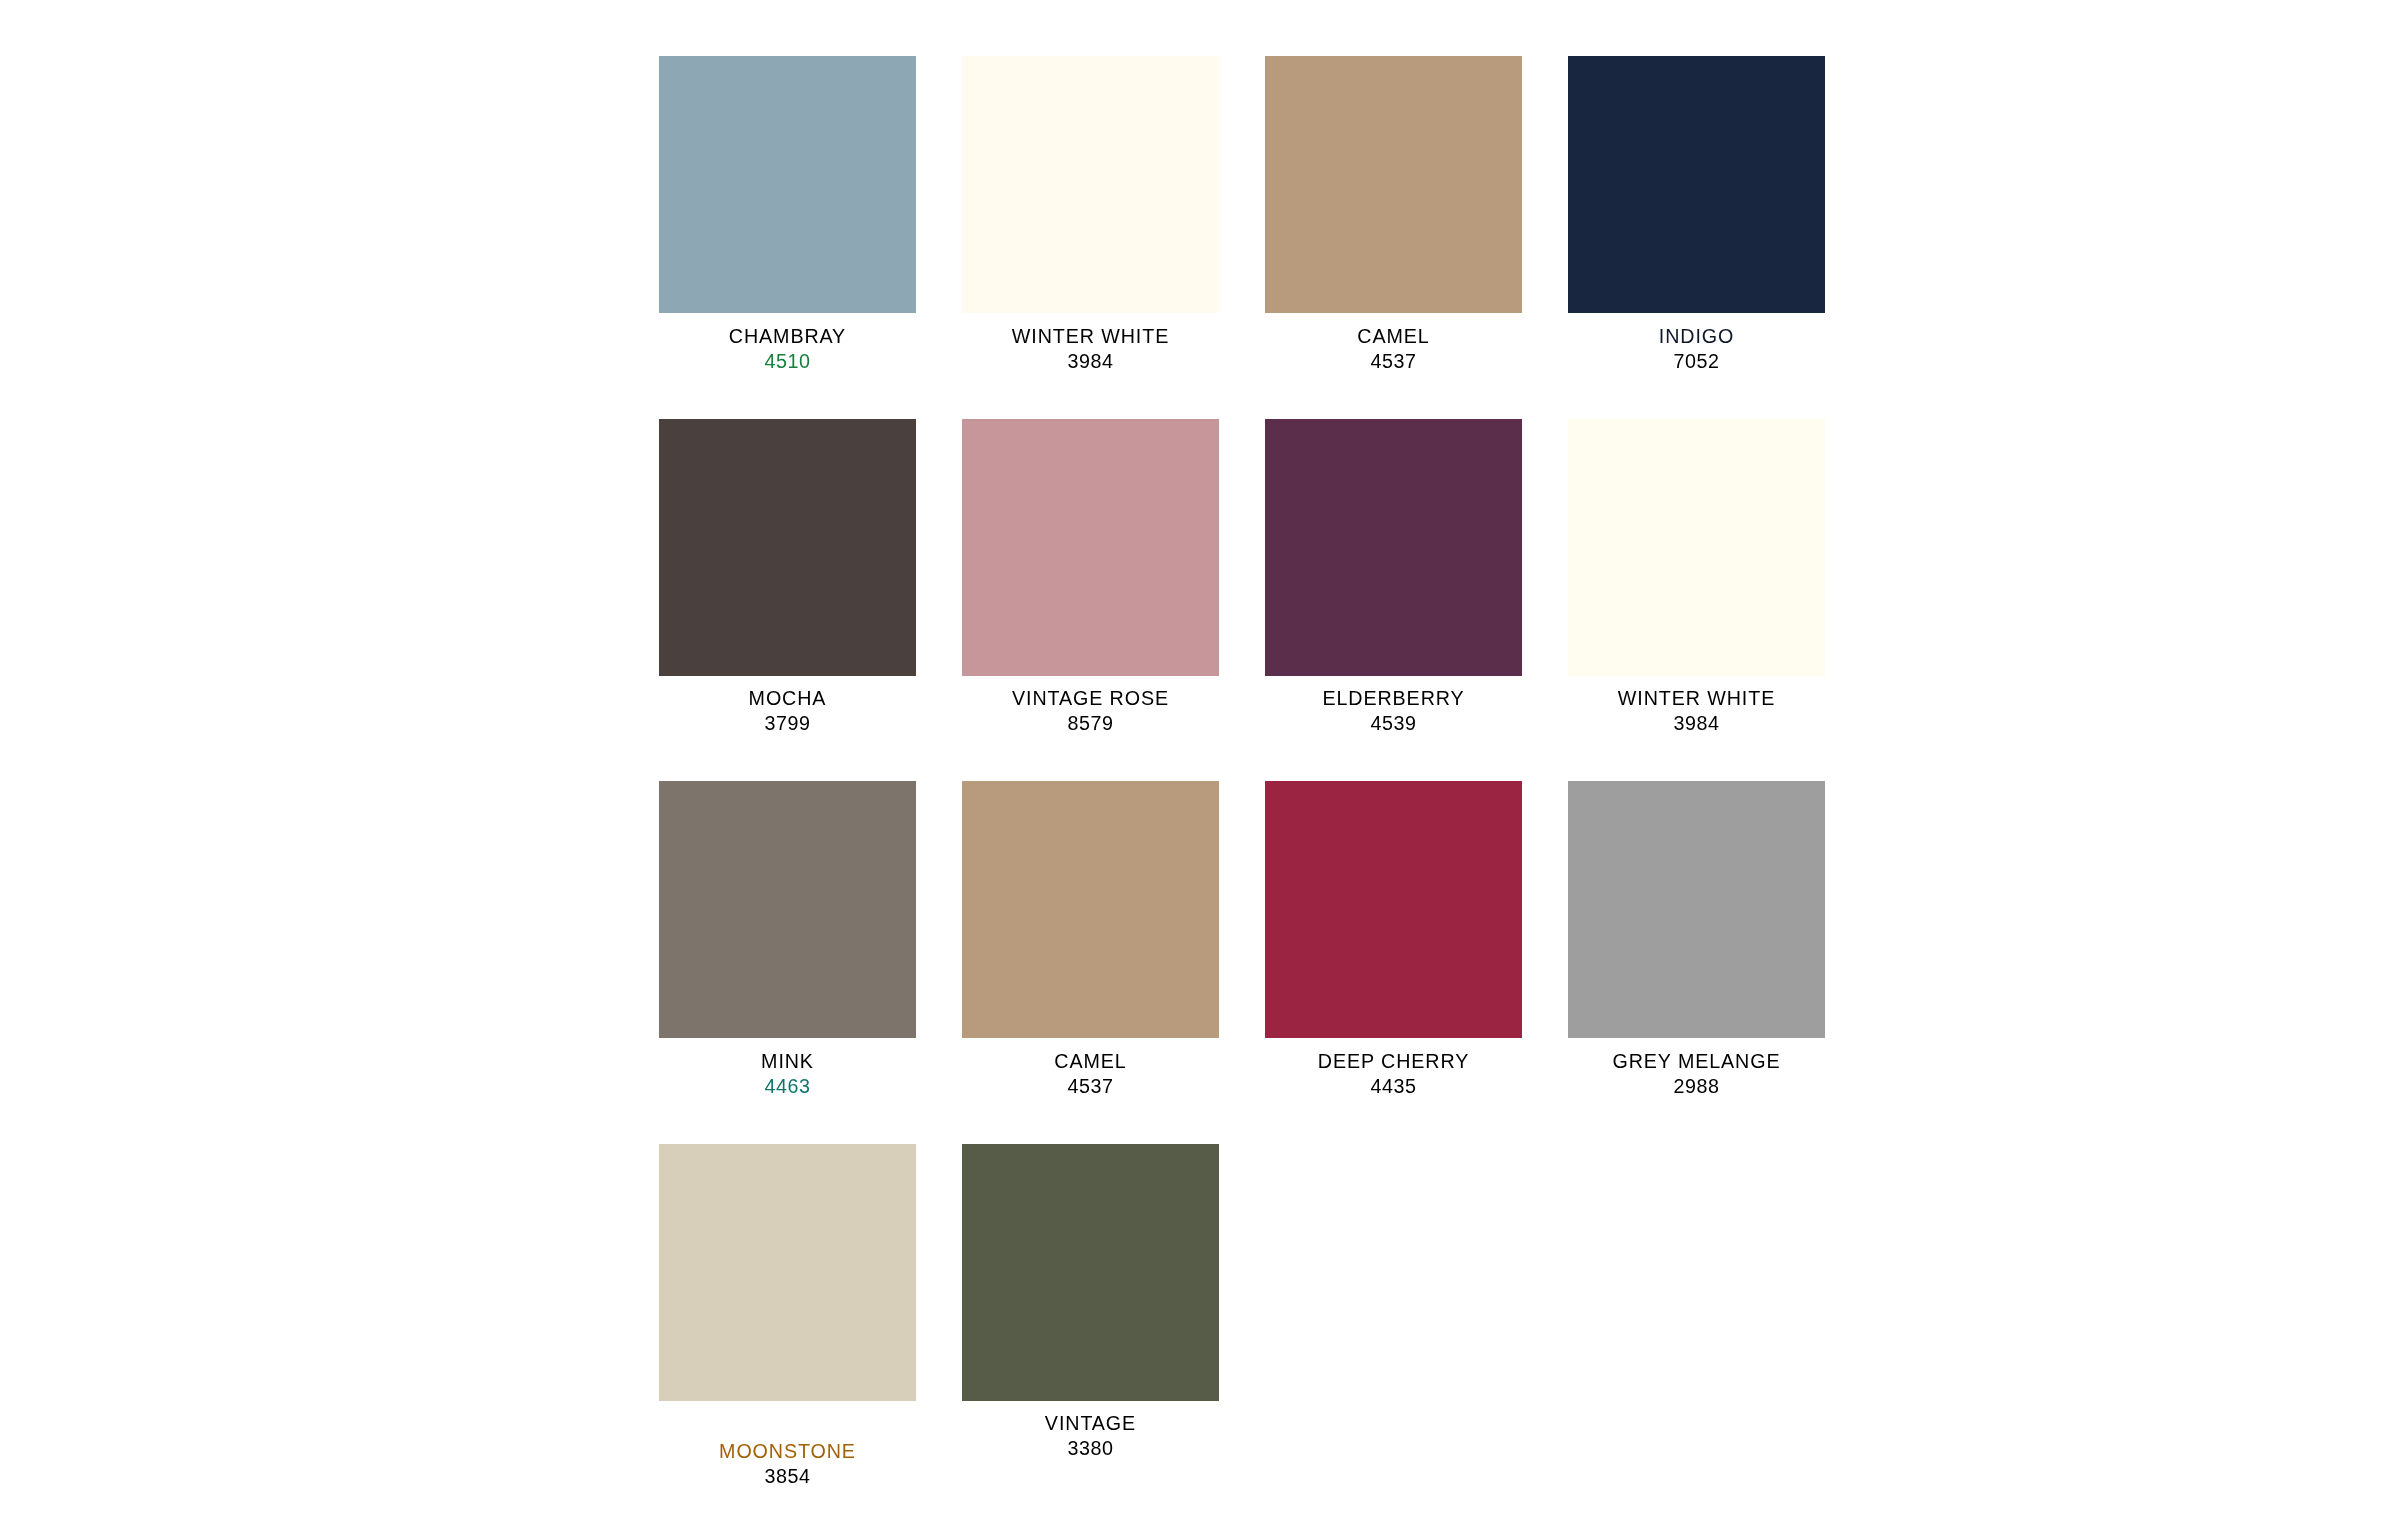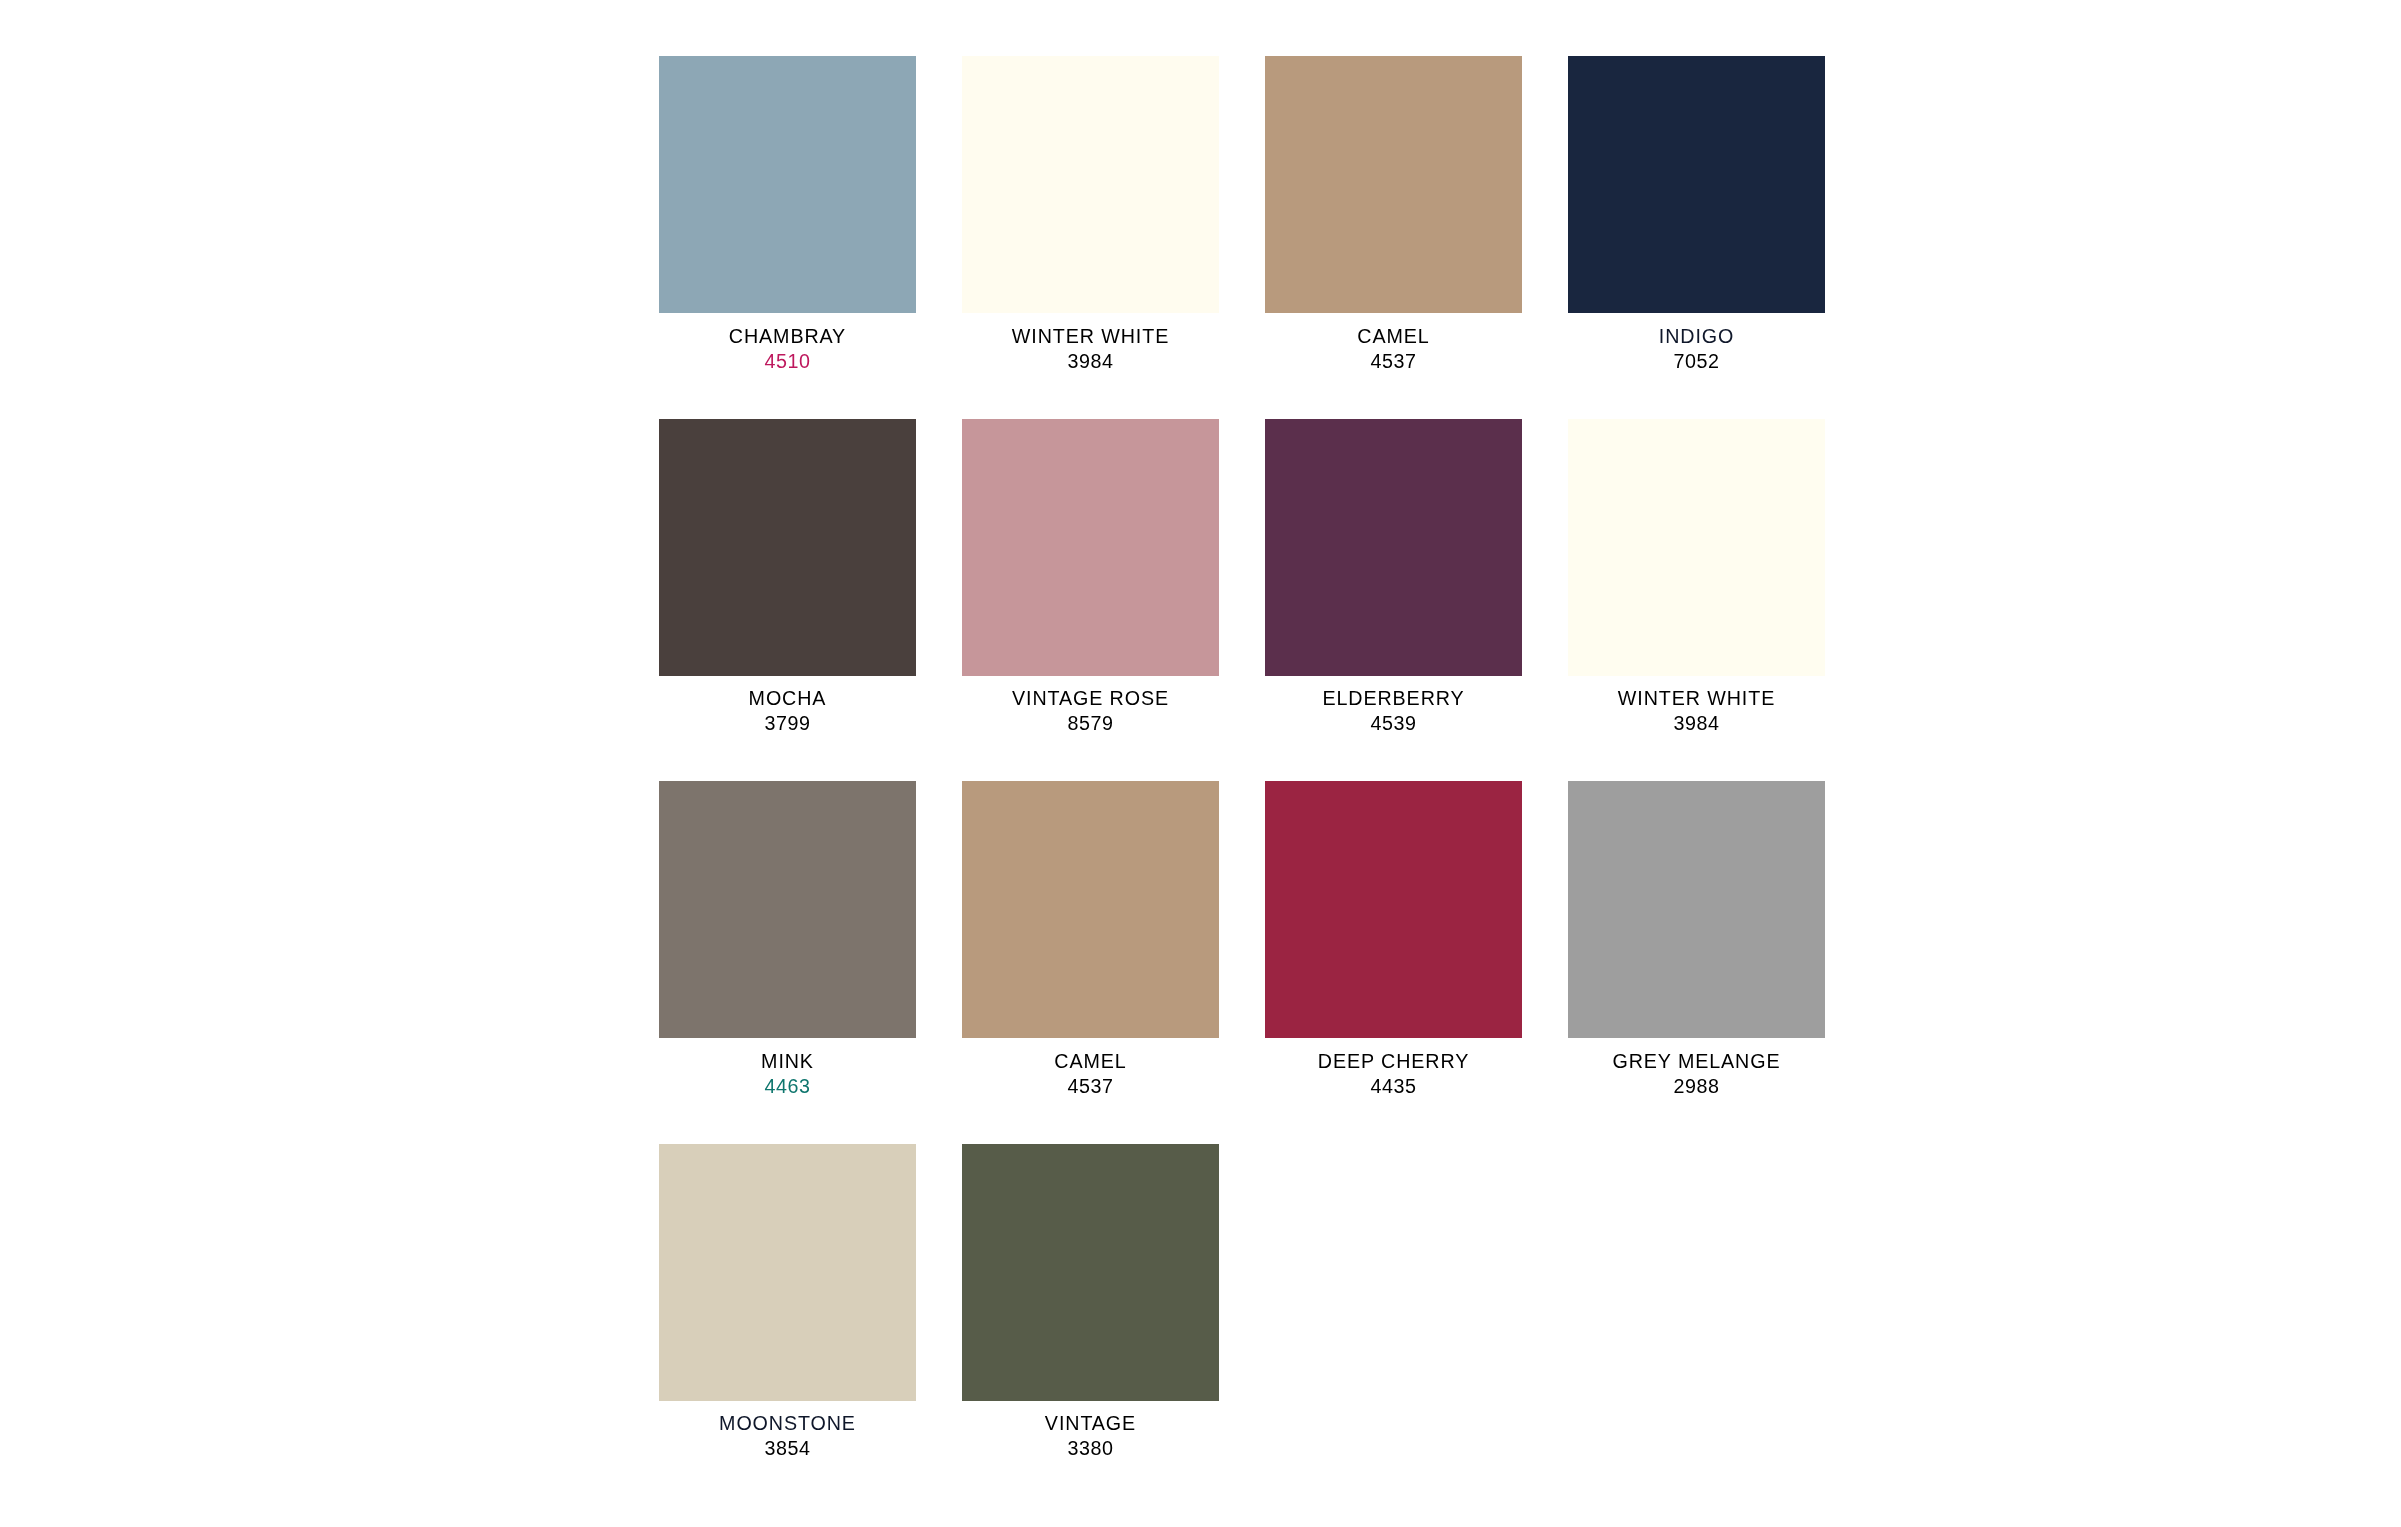--- a/index.html
+++ b/index.html
@@ -76,21 +76,21 @@
 </head>
 <body style="background-color: rgb(255, 255, 255);">
 
 <div id="palette-sheet" style="background-color: rgb(255, 255, 255);">
   <div id="swatch-grid">
 
     <div class="swatch-cell">
       <div class="swatch-chip" style="background-color: rgb(141, 167, 181);"></div>
       <div class="swatch-caption">
         <span class="swatch-name" style="color: rgb(0, 0, 0);">CHAMBRAY</span>
-        <span class="swatch-code" style="color: #be185d;">4510</span>
+        <span class="swatch-code" style="color: #15803d;">4510</span>
       </div>
     </div>
 
     <div class="swatch-cell">
       <div class="swatch-chip" style="background-color: rgb(255, 252, 239);"></div>
       <div class="swatch-caption">
         <span class="swatch-name" style="color: rgb(0, 0, 0);">WINTER WHITE</span>
         <span class="swatch-code" style="color: rgb(0, 0, 0);">3984</span>
       </div>
     </div>
@@ -173,21 +173,21 @@
       <div class="swatch-caption">
         <span class="swatch-name" style="color: rgb(0, 0, 0);">GREY MELANGE</span>
         <span class="swatch-code" style="color: rgb(0, 0, 0);">2988</span>
       </div>
     </div>
 
 
     <div class="swatch-cell">
       <div class="swatch-chip" style="background-color: rgb(216, 207, 186);"></div>
       <div class="swatch-caption">
-        <span class="swatch-name" style="color: #0f172a;">MOONSTONE</span>
+        <span class="swatch-name" style="color: #a16207; margin-top: 28px;">MOONSTONE</span>
         <span class="swatch-code" style="color: rgb(0, 0, 0);">3854</span>
       </div>
     </div>
 
     <div class="swatch-cell">
       <div class="swatch-chip" style="background-color: rgb(87, 92, 73);"></div>
       <div class="swatch-caption">
         <span class="swatch-name" style="color: rgb(0, 0, 0);">VINTAGE</span>
         <span class="swatch-code" style="color: rgb(0, 0, 0);">3380</span>
       </div>

